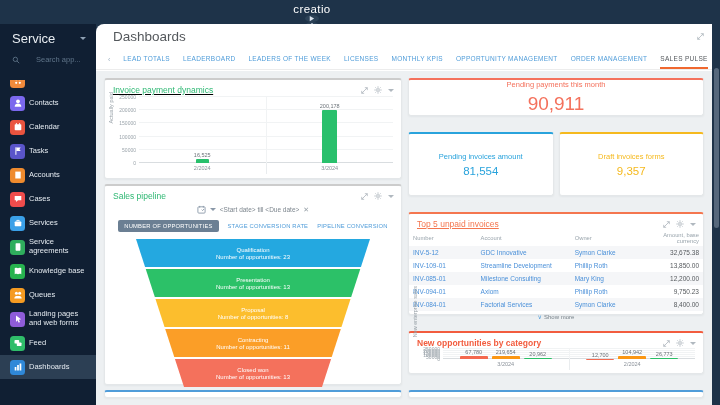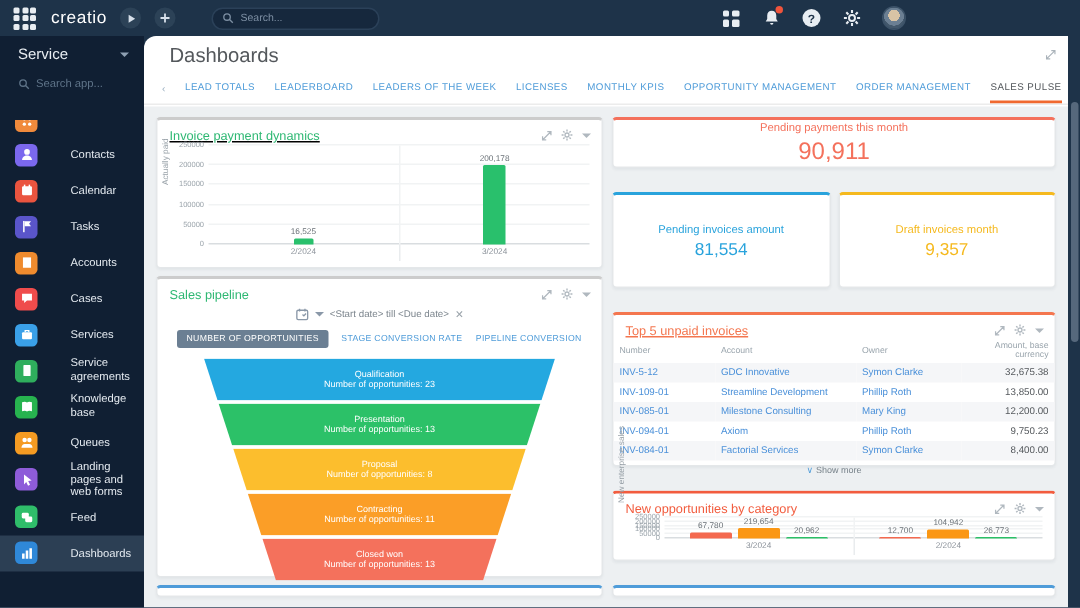--- a/index.html
+++ b/index.html
@@ -2,21 +2,21 @@
 <html><head>
 <meta charset="utf-8">
 <style>
   * { margin:0; padding:0; box-sizing:border-box; }
   html,body { width:720px; height:405px; overflow:hidden; background:#1b2e44;
     font-family:"Liberation Sans", sans-serif; }
   .stage { position:relative; width:720px; height:405px; background:#1e3349; overflow:hidden; }
 
   
   .topbar { position:absolute; left:0; top:0; width:614px; height:24px; background:#1e3349;
-    display:flex; align-items:center; }
+    display:flex; align-items:center;flex-direction:column; }
   .launcher { width:15px; height:15px; margin-left:9px; display:grid;
     grid-template-columns:repeat(3,1fr); gap:1.5px; }
   .launcher i { background:#e8edf2; border-radius:1px; }
   .logo { color:#fff; font-size:11.5px; letter-spacing:.4px; margin-left:10px; font-weight:400; }
   .circle-btn { width:14px; height:14px; border-radius:50%; background:#2c4257; color:#cfd9e4;
     display:flex; align-items:center; justify-content:center; font-size:8px; margin-left:9px; cursor:pointer; }
   .gsearch { margin-left:24px; width:112px; height:15px; border-radius:8px; background:#16283d;
     border:1px solid #2b4159; display:flex; align-items:center; padding:0 6px; gap:4px; }
   .gsearch span { color:#7d8fa3; font-size:7px; }
   .topbar-right { margin-left:auto; display:flex; align-items:center; gap:13px; padding-right:10px; }
@@ -26,27 +26,27 @@
   .dot-badge { position:absolute; right:-1px; top:-1px; width:5px; height:5px; border-radius:50%; background:#f0543c; }
   .help-c { width:12px; height:12px; border-radius:50%; background:#e8edf2; color:#1e3349;
     font-size:8px; font-weight:700; display:flex; align-items:center; justify-content:center; }
   .avatar { width:16px; height:16px; border-radius:50%;
     background:radial-gradient(circle at 50% 38%, #d8c3a5 0 34%, #6b7f93 35% 60%, #43586c 61%); border:1px solid #3c novembre;
     border:1px solid #3c5268; }
 
   
   .sidebar { position:absolute; left:0; top:24px; width:96px; bottom:0; background:#101f33; }
   .ws-row { display:flex; align-items:center; justify-content:space-between; padding:7px 10px 5px 12px; }
-  .ws-row b { color:#e8edf2; font-size:10px; font-weight:400; }
+  .ws-row b { color:#e8edf2; font-size:13px; font-weight:400; }
   .caret { width:0; height:0; border-left:3px solid transparent; border-right:3px solid transparent;
     border-top:3.5px solid #8ea0b3; }
-  .app-search { display:flex; align-items:center; gap:4px; padding:4px 10px 7px 12px; }
+  .app-search { display:flex; align-items:center; gap:16px; padding:4px 10px 7px 12px; }
   .app-search span { color:#5f7档; color:#5f7489; font-size:7.5px; }
   nav { position:absolute; top:56px; left:0; right:0; bottom:0; overflow:hidden; }
-  .nav-item { display:flex; align-items:center; gap:22px; padding:0 8px 0 10px; min-height:24px; cursor:pointer; }
+  .nav-item { display:flex; align-items:center; gap:4px; padding:0 8px 0 10px; min-height:24px; cursor:pointer; }
   .nav-item.active { background:#2c3f54; }
   .nav-item .nicon { flex:none; width:15px; height:15px; border-radius:3.5px;
     display:flex; align-items:center; justify-content:center; }
   .nav-item .nlabel { color:#e4eaf0; font-size:7.5px; line-height:1.15; }
   .nav-item.clipped { height:11px; min-height:11px; overflow:hidden; align-items:flex-start; }
   .nav-item.clipped .nicon { transform:translateY(-7px); }
 
   
   .panel { position:absolute; left:96px; top:24px; width:616px; bottom:0; background:#fff;
     border-top-left-radius:8px; overflow:hidden; }
@@ -99,21 +99,21 @@
   .f-tab.active { background:#6b7f93; color:#fff; padding:3px 6px; border-radius:2px; }
   .funnel { position:relative; margin:7px 8px 0; height:148px; }
   .slice { position:absolute; left:0; width:100%; display:flex; flex-direction:column;
     align-items:center; justify-content:center; }
   .slice .s1 { color:#fff; font-size:6px; }
   .slice .s2 { color:#fff; font-size:6px; margin-top:1px; }
 
   
   .metric { display:flex; flex-direction:column; align-items:center; justify-content:center; gap:4px; }
   .metric .m-title { font-size:7.5px; }
-  .metric .m-value { font-size:16px; }
+  .metric .m-value { font-size:19px; }
   .half-row { display:flex; gap:5px; }
   .half-row .card { flex:1; }
 
   
   table { width:100%; border-collapse:collapse; table-layout:fixed; }
   th { font-size:5.8px; color:#9aa5ad; font-weight:400; text-align:left; padding:3px 4px 2px; }
   td { font-size:6.5px; padding:0 4px; height:13px; }
   td.link { color:#4a90d9; cursor:pointer; }
   td.amount, th.amount { text-align:right; color:#55595d; }
   th.amount { color:#9aa5ad; }
@@ -482,21 +482,21 @@
           <span class="m-title" style="color: rgb(244, 113, 92);">Pending payments this month</span>
           <span class="m-value" style="color: rgb(244, 113, 92);">90,911</span>
         </section>
 
         <div class="half-row">
           <section class="card metric" id="metric-1" style="height: 64px; border-top-color: rgb(41, 163, 220);">
             <span class="m-title" style="color: rgb(41, 163, 220);">Pending invoices amount</span>
             <span class="m-value" style="font-size: 11.5px; color: rgb(41, 163, 220);">81,554</span>
           </section>
           <section class="card metric" id="metric-2" style="height: 64px; border-top-color: rgb(245, 185, 30);">
-            <span class="m-title" style="color: rgb(245, 185, 30);">Draft invoices month</span>
+            <span class="m-title" style="color: rgb(245, 185, 30);">Draft invoices forms</span>
             <span class="m-value" style="font-size: 11.5px; color: rgb(245, 185, 30);">9,357</span>
           </section>
         </div>
 
         <section class="card" id="card-table" style="height:103px; border-top-color:#f4764f;">
           <div class="card-title-row" style="padding-bottom:0;">
             <span class="card-title" style="color:#f4764f;text-decoration:underline;">Top 5 unpaid invoices</span>
             <span class="card-tools">
               <span class="tool-ic">
                   <svg width="7" height="7" viewBox="0 0 10 10">
@@ -560,21 +560,21 @@
                   <td class="link">Symon Clarke</td>
                   <td class="amount">8,400.00</td>
                 </tr>
               </tbody>
           </table>
           <div class="show-more"><s>∨</s><span>Show more</span></div>
         </section>
 
         <section class="card" id="card-newopps" style="height:97px; border-top-color:#f25c3e;">
           <div class="card-title-row">
-            <span class="card-title" style="color:#f25c3e;">New opportunities by category</span>
+            <span class="card-title" style="color:#f25c3e;font-weight:bold;">New opportunities by category</span>
             <span class="card-tools">
               <span class="tool-ic">
                   <svg width="7" height="7" viewBox="0 0 10 10">
                     <path d="M1 9L9 1M5.5 1H9v3.5M4.5 9H1V5.5" fill="none" stroke="#b0b8bf" stroke-width="1.2"></path>
                   </svg>
                 </span>
               <span class="tool-ic">
                   <svg width="8" height="8" viewBox="0 0 12 12">
                     <circle cx="6" cy="6" r="2" fill="none" stroke="#b0b8bf" stroke-width="1.3"></circle>
                     <g stroke="#b0b8bf" stroke-width="1.4">

